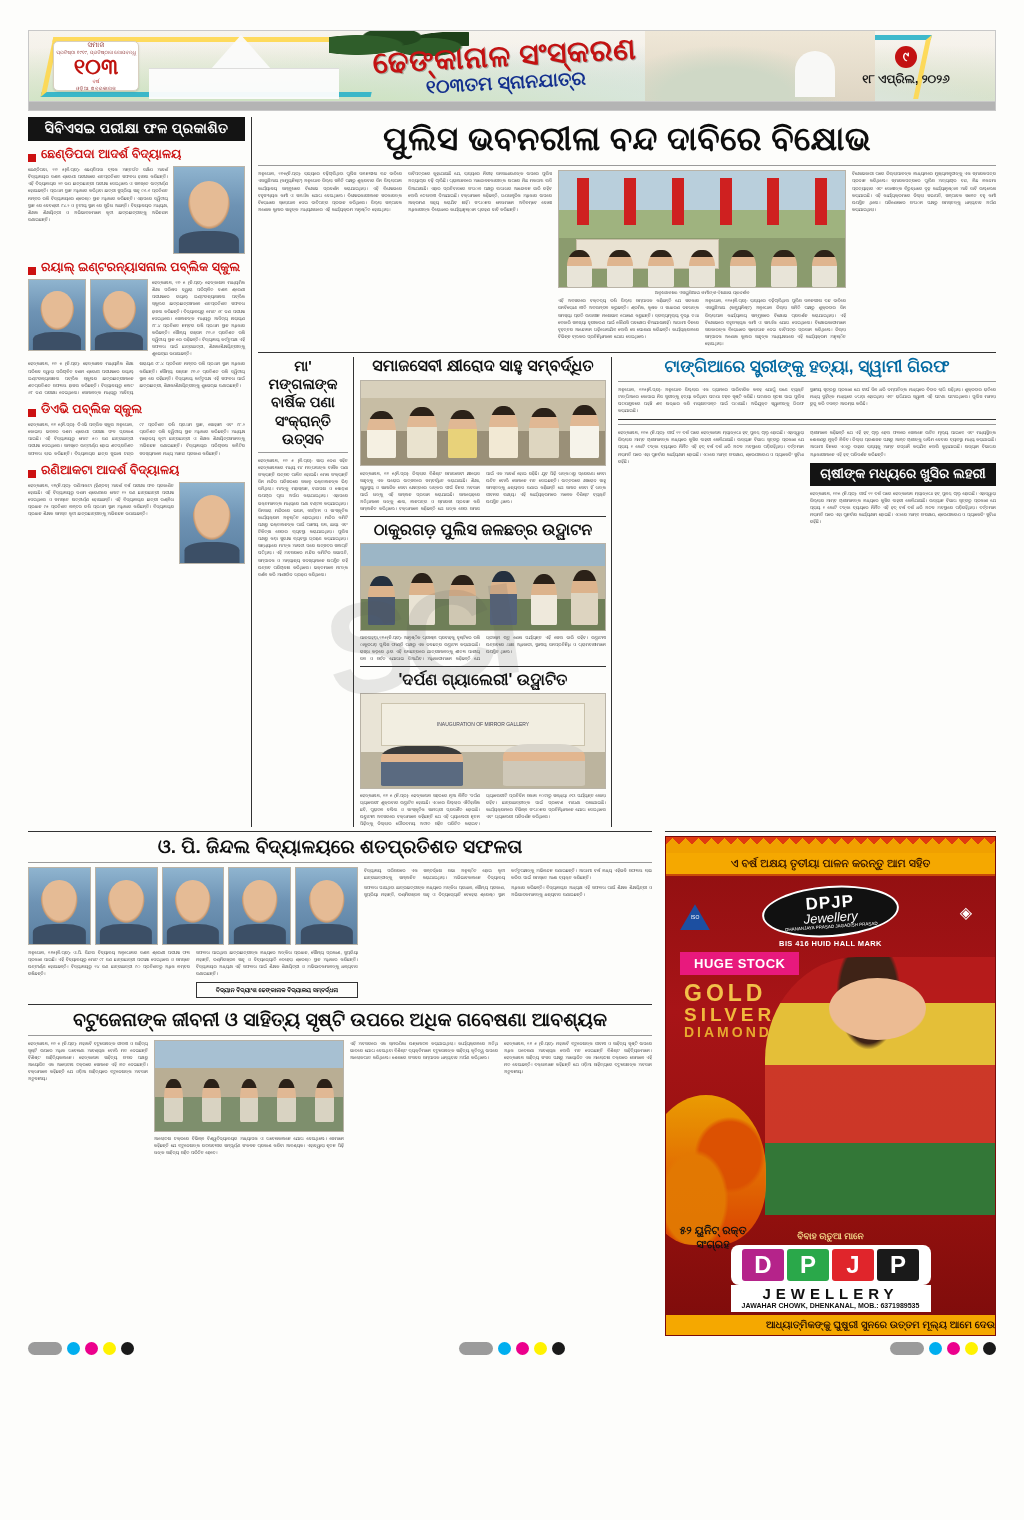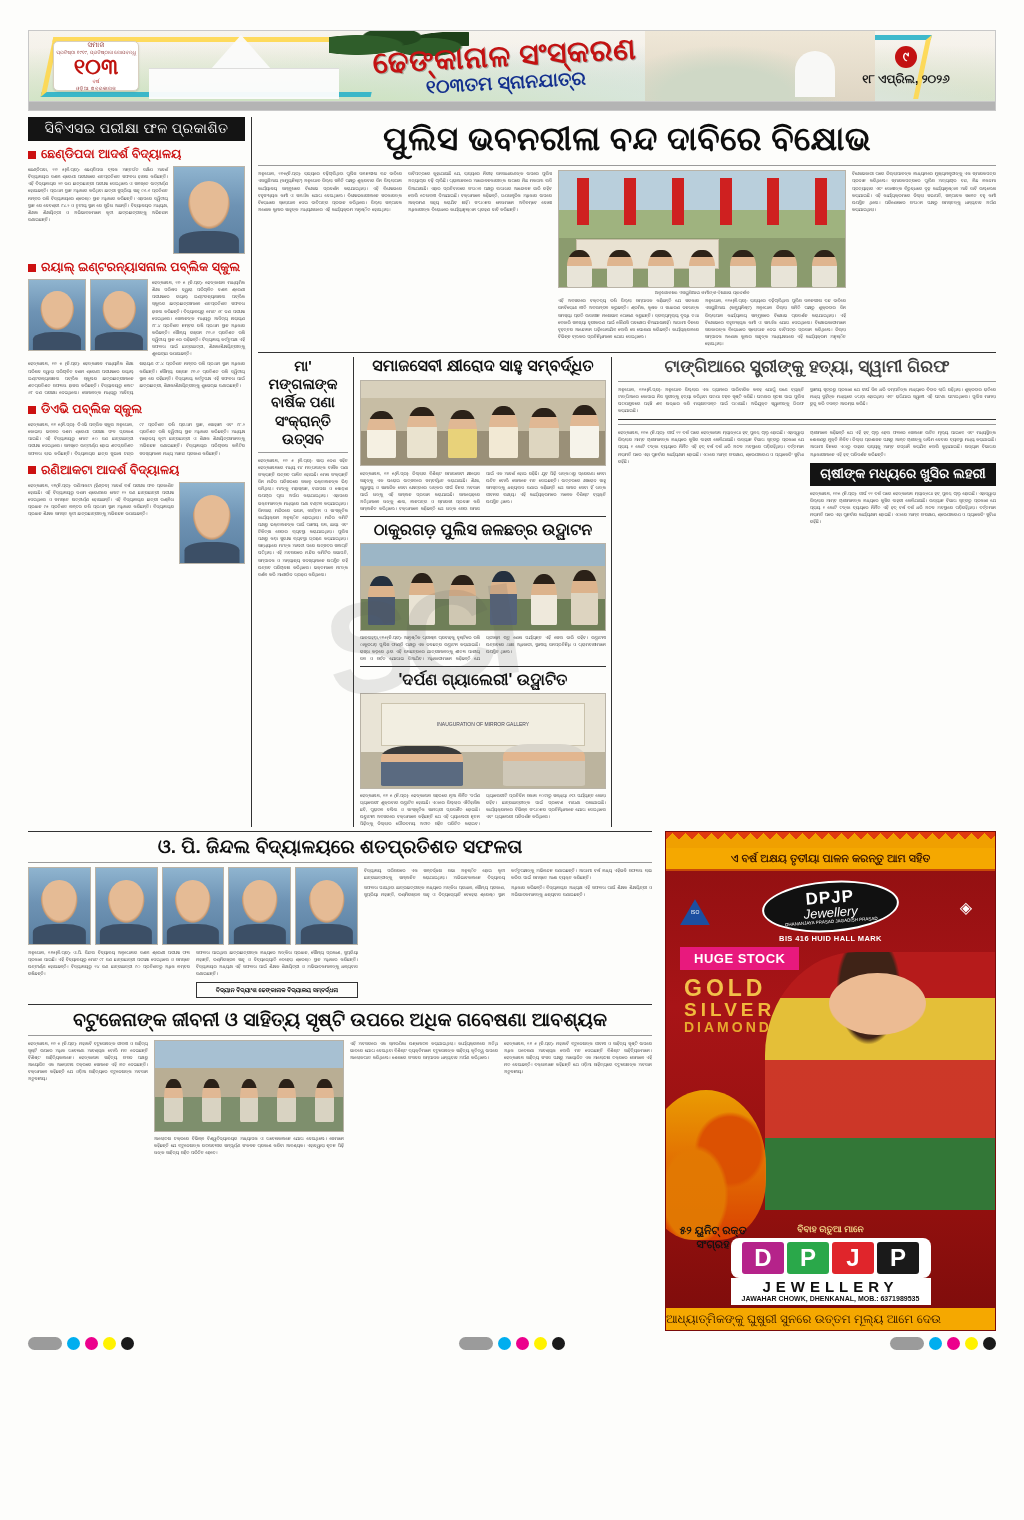--- a/index.html
+++ b/index.html
@@ -126,32 +126,32 @@
   .thin { border-top: 1px solid #9a9a9a; }
   .body-txt {
     font-size: 4.4px; line-height: 1.62; color:#2a2a2a;
     text-align: justify; word-spacing:.4px;
     filter: blur(.18px);
   }
 
   
   .hl-black-band {
     background:#141414; color:#fff; text-align:center;
-    font-size:14px; font-weight:normal; padding:3px 6px 4px; letter-spacing:.3px;
+    font-size:14px; font-weight:bold; padding:3px 6px 4px; letter-spacing:.3px;
   }
   .hl-red {
     color:#cc1111; font-size:12.5px; font-weight:bold; display:flex;
-    align-items:center; gap:5px; margin:6px 0 4px;
+    align-items:flex-end; gap:5px; margin:6px 0 4px;
   }
   .hl-red .sq { width:8px; height:8px; background:#cc1111; display:inline-block; }
   .hl-main {
     font-size: 33px; font-weight:bold; color:#0d0d0d; text-align:center;
     line-height:1.1; letter-spacing:.2px; padding: 4px 0 8px;
   }
-  .hl-sec { font-size:17px; font-weight:bold; color:#404040; text-align:center; line-height:1.15; }
+  .hl-sec { font-size:17px; font-weight:bold; color:#0369a1; text-align:center; line-height:1.15; }
   .hl-sec-sm { font-size:14.5px; font-weight:bold; color:#111; text-align:center; line-height:1.25; }
   .hl-mid { font-size:16px; font-weight:bold; color:#111; text-align:center; line-height:1.15; }
   .hl-band-sm {
     background:#141414; color:#fff; text-align:center;
     font-size:13.5px; font-weight:bold; padding:3px 0 4px;
   }
   .hl-wide { font-size:19px; font-weight:bold; color:#0f0f0f; text-align:center; line-height:1.15; }
 
   
   .photo { background:#cfc9bd; position:relative; overflow:hidden; border:1px solid #b9b3a7; }
@@ -294,22 +294,22 @@
   .ad-bottom { position:absolute; left:0; right:0; bottom:0; }
   .ad-bihah { text-align:center; color:#f3d98a; font-size:9px; font-weight:bold; padding-bottom:3px; }
   .ad-dpjp { display:flex; justify-content:center; gap:3px; background:#fff; border-radius:8px;
     margin:0 auto; width:200px; padding:4px 6px; }
   .ad-dpjp i { display:block; width:42px; height:32px; color:#fff; font-style:normal;
     font-size:24px; font-weight:bold; text-align:center; line-height:32px; border-radius:3px; }
   .ad-jw { text-align:center; font-size:15px; font-weight:bold; color:#111; background:#fff;
     letter-spacing:5px; width:200px; margin:0 auto; }
   .ad-addr { text-align:center; font-size:7px; font-weight:bold; color:#111; background:#fff;
     width:200px; margin:0 auto 3px; padding-bottom:3px; }
-  .ad-foot { background:#f5a800; color:#2b1200; text-align:left; font-size:12px;
-    font-weight:normal; padding:4px 0; }
+  .ad-foot { background:#f5a800; color:#2b1200; text-align:right; font-size:10px;
+    font-weight:bold; padding:4px 0; }
 
   
   .colorbar { display:flex; align-items:center; gap:5px; padding:6px 0 0; }
   .colorbar .grp { display:flex; gap:5px; align-items:center; }
   .colorbar .dot { width:13px; height:13px; border-radius:50%; }
   .colorbar .bar { width:34px; height:13px; border-radius:7px; background:#9b9b9b; }
   .spacer { flex:1; }
 </style>
 </head>
 <body>
@@ -545,21 +545,21 @@
                 <i></i>
               </div>
           </div>
           <div class="body-txt" style="margin-top:3px;">ଆଲୋଚନା ଚକ୍ରରେ ବିଭିନ୍ନ ବିଶ୍ୱବିଦ୍ୟାଳୟର ଅଧ୍ୟାପକ ଓ ଗବେଷକମାନେ ଯୋଗ ଦେଇଥିଲେ। ସେମାନେ କହିଛନ୍ତି ଯେ ବଟୁଜେନାଙ୍କ ରଚନାବଳୀର ସମ୍ପୂର୍ଣ୍ଣ ସଂକଳନ ପ୍ରକାଶ କରିବା ଆବଶ୍ୟକ। ଏହାଦ୍ୱାରା ନୂତନ ପିଢ଼ି ତାଙ୍କ ସାହିତ୍ୟ ସହିତ ପରିଚିତ ହେବେ।</div>
         </div>
         <div class="body-txt" style="flex:1;">ଏହି ଅବସରରେ ଏକ ସ୍ମରଣିକା ଉନ୍ମୋଚନ କରାଯାଇଥିଲା। କାର୍ଯ୍ୟକ୍ରମରେ ଅତିଥି ଭାବରେ ଯୋଗ ଦେଇଥିବା ବିଶିଷ୍ଟ ବ୍ୟକ୍ତିମାନେ ବଟୁଜେନାଙ୍କ ସାହିତ୍ୟ କୃତିତ୍ୱ ଉପରେ ଆଲୋକପାତ କରିଥିଲେ। ଶେଷରେ ସଂସଦର ସମ୍ପାଦକ ଧନ୍ୟବାଦ ଅର୍ପଣ କରିଥିଲେ।</div>
         <div class="body-txt" style="flex:1;">ଢେଙ୍କାନାଳ, ୧୭ ୫ (ନି.ପ୍ର): ମହାକବି ବଟୁଜେନାଙ୍କ ଜୀବନୀ ଓ ସାହିତ୍ୟ ସୃଷ୍ଟି ଉପରେ ଅଧିକ ଗବେଷଣା ଆବଶ୍ୟକ ବୋଲି ମତ ଦେଇଛନ୍ତି ବିଶିଷ୍ଟ ସାହିତ୍ୟିକମାନେ। ଢେଙ୍କାନାଳ ସାହିତ୍ୟ ସଂସଦ ପକ୍ଷରୁ ଆୟୋଜିତ ଏକ ଆଲୋଚନା ଚକ୍ରରେ ସେମାନେ ଏହି ମତ ଦେଇଛନ୍ତି। ବକ୍ତାମାନେ କହିଛନ୍ତି ଯେ ଓଡ଼ିଆ ସାହିତ୍ୟରେ ବଟୁଜେନାଙ୍କ ଅବଦାନ ଅତୁଳନୀୟ।</div>
       </div>
     </div>
 
-    <div style="flex:1; display:flex; flex-direction:row;padding-left:7px;">
+    <div style="flex:1; display:flex; flex-direction:column;padding-left:7px;">
 
       <div class="rule" style="margin-bottom:4px;"></div>
 
       <div class="ad" style="flex:1; min-height:500px;">
         <div class="ad-zig"></div>
         <div class="ad-tagline">ଏ ବର୍ଷ ଅକ୍ଷୟ ତୃତୀୟା ପାଳନ କରନ୍ତୁ ଆମ ସହିତ</div>
 
         <div class="ad-logo-row">
           <div class="ad-iso">ISO</div>
           <div style="text-align:center;">

